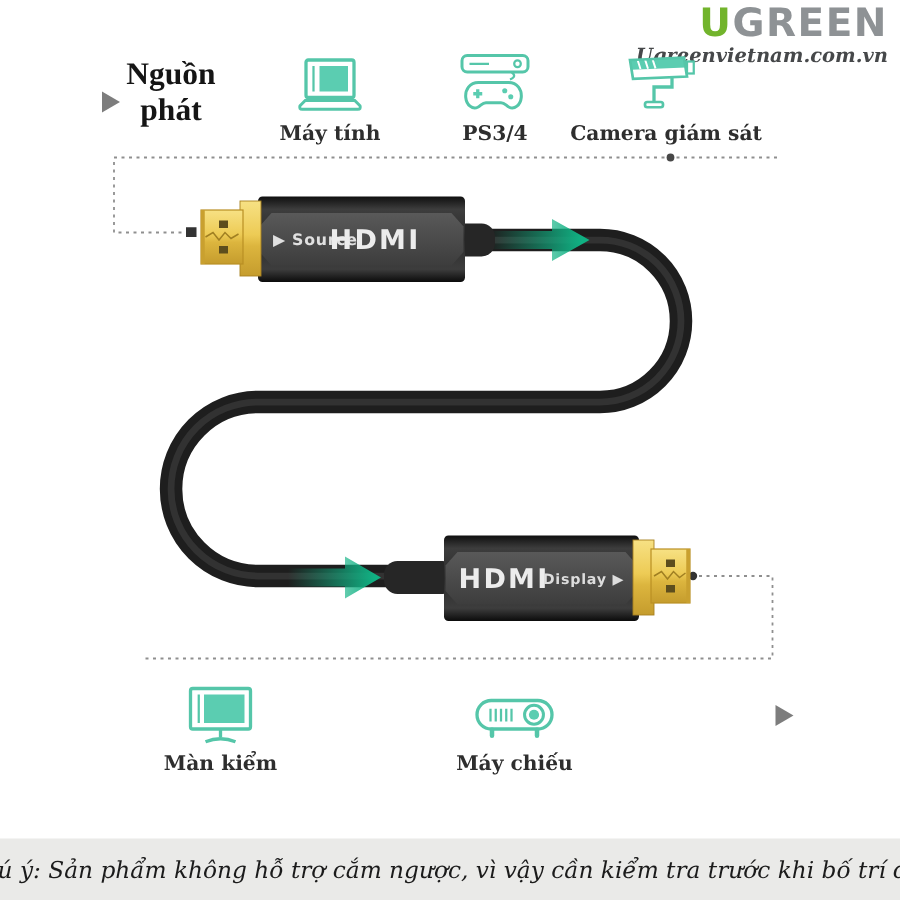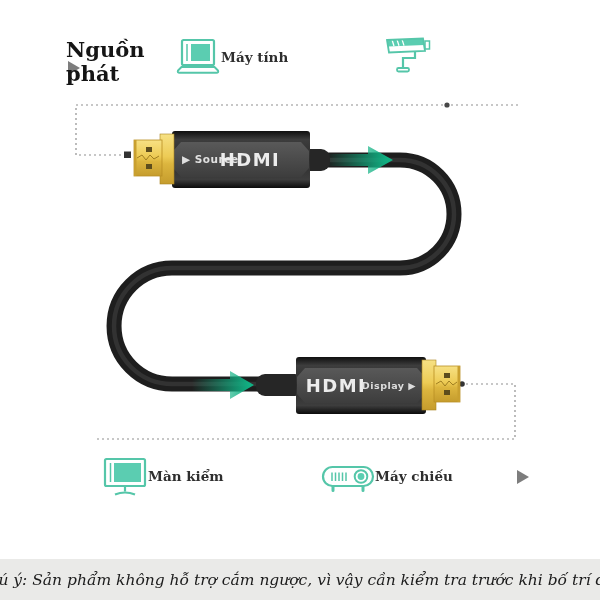--- a/index.html
+++ b/index.html
@@ -6,28 +6,28 @@
   .page{position:relative;width:600px;height:600px;background:#ffffff;overflow:hidden;
         font-family:"DejaVu Serif","Liberation Serif",serif;}
   .scene{position:absolute;left:0;top:0;z-index:1;}
   .logo{position:absolute;top:3px;right:8px;text-align:right;z-index:2;}
   .logo-text{font-family:"DejaVu Sans","Liberation Sans",sans-serif;font-weight:bold;
              font-size:26px;letter-spacing:1px;line-height:1;}
   .logo-text .u{color:#72b42c;}
   .logo-text .green{color:#8e9295;}
   .website{font-style:italic;font-weight:600;font-size:13px;color:#46484a;margin-top:1px;}
   .section-label{position:absolute;z-index:2;font-weight:bold;font-size:21px;line-height:1.12;
-                 color:#151515;text-align:left;}
+                 color:#151515;text-align:center;font-family:Liberation Serif, serif;}
   .src-label{left:66px;top:38px;width:96px;}
   .dst-label{left:422px;top:455px;width:112px;}
   .tri{position:absolute;width:0;height:0;z-index:2;
        border-left:12px solid #7d7d7d;border-top:7px solid transparent;border-bottom:7px solid transparent;}
   .tri-src{left:68px;top:61px;}
   .tri-dst{left:517px;top:470px;}
-  .device{position:absolute;z-index:2;display:flex;flex-direction:row;align-items:center;}
+  .device{position:absolute;z-index:2;display:flex;flex-direction:column;align-items:center;}
   .icon-box{display:flex;align-items:flex-end;justify-content:center;}
   .top-row .icon-box{height:46px;}
   .bot-row .icon-box{height:48px;}
   .device-label{margin-top:3px;font-size:13.5px;font-weight:600;color:#2e2e2e;white-space:nowrap;}
   .note-bar{position:absolute;left:0;bottom:0;width:600px;height:41px;background:#eaeae8;z-index:2;
             display:flex;align-items:center;justify-content:center;}
   .note-text{font-style:italic;font-size:15.5px;color:#1b1b1b;white-space:nowrap;}
   svg{display:block;}
 </style>
 </head>
@@ -104,67 +104,87 @@
       <rect x="434" y="366" width="26" height="36" fill="url(#ggold)" stroke="#b98f24" stroke-width="0.8"></rect>
       <rect x="457.5" y="366" width="2.5" height="36" fill="#c9a02f"></rect>
       <rect x="444" y="373" width="6" height="5" fill="#5d4d1d"></rect>
       <rect x="444" y="390" width="6" height="5" fill="#5d4d1d"></rect>
       <path d="M436 384 l5 -3 l4 5 l4 -5 l4 4 l4 -3" fill="none" stroke="#a07f22" stroke-width="1"></path>
       <text x="336" y="392" text-anchor="middle" font-family="DejaVu Sans, Liberation Sans, sans-serif" font-size="18" font-weight="bold" fill="#ececec" letter-spacing="1.5">HDMI</text>
       <text x="389" y="389" text-anchor="middle" font-family="DejaVu Sans, Liberation Sans, sans-serif" font-size="9.5" font-weight="600" fill="#dddddd" letter-spacing="0.5">Display ▶</text>
     </g>
   </svg>
 
+  <div class="logo">
+    <div class="logo-text"><span class="u">U</span><span class="green">GREEN</span></div>
+    <div class="website">Ugreenvietnam.com.vn</div>
+  </div>
 
   <div class="tri tri-src"></div>
   <div class="section-label src-label">Nguồn phát</div>
 
   <div class="tri tri-dst"></div>
 
   <div class="device top-row" style="left:175px;top:32px;width:90px;">
     <div class="icon-box">
       <svg width="46" height="40" viewBox="0 0 46 40">
         <rect x="7" y="2" width="32" height="25" rx="1.5" fill="none" stroke="#55c6a9" stroke-width="2.2"></rect>
         <line x1="12" y1="6" x2="12" y2="23" stroke="#55c6a9" stroke-width="1.5"></line>
         <rect x="16" y="6" width="19" height="17" fill="#5bcdb1"></rect>
         <path d="M6.5 29 H39.5 L43 32.5 Q43.8 34.8 41.5 34.8 H4.5 Q2.2 34.8 3 32.5 Z" fill="none" stroke="#55c6a9" stroke-width="2"></path>
       </svg>
     </div>
     <div class="device-label">Máy tính</div>
   </div>
 
+  <div class="device top-row" style="left:285px;top:32px;width:90px;">
+    <div class="icon-box">
+      <svg width="50" height="44" viewBox="0 0 50 44">
+        <rect x="3" y="3" width="44" height="11" rx="3.5" fill="none" stroke="#55c6a9" stroke-width="2"></rect>
+        <line x1="8" y1="8.5" x2="21" y2="8.5" stroke="#55c6a9" stroke-width="1.5"></line>
+        <circle cx="40" cy="8.5" r="2.2" fill="none" stroke="#55c6a9" stroke-width="1.5"></circle>
+        <path d="M36 14 q4 3 -1 5" fill="none" stroke="#55c6a9" stroke-width="1.5"></path>
+        <path d="M14 21 H34 C40 21 43 26 42.5 31 C42 36 38 39.2 34.5 37.5 C32.5 36.6 31.5 34.5 29 34.5 H19 C16.5 34.5 15.5 36.6 13.5 37.5 C10 39.2 6 36 5.5 31 C5 26 8 21 14 21 Z" fill="none" stroke="#55c6a9" stroke-width="2"></path>
+        <path d="M13.5 25.5 v6 M10.5 28.5 h6" stroke="#5bcdb1" stroke-width="2.2"></path>
+        <circle cx="31.5" cy="26.5" r="1.7" fill="#5bcdb1"></circle>
+        <circle cx="35.5" cy="30.5" r="1.7" fill="#5bcdb1"></circle>
+      </svg>
+    </div>
+    <div class="device-label">PS3/4</div>
+  </div>
 
   <div class="device top-row" style="left:384px;top:32px;width:120px;">
     <div class="icon-box">
       <svg width="54" height="44" viewBox="0 0 54 44">
         <polygon points="3,6 39,4.5 40,11 4,12.5" fill="#5bcdb1"></polygon>
         <path d="M8 5.8 L10 12 M13 5.6 L15 11.8 M18 5.4 L20 11.6" stroke="#ffffff" stroke-width="1.3"></path>
         <polygon points="3,6 39,4.5 41,17 5,18.5" fill="none" stroke="#55c6a9" stroke-width="1.8"></polygon>
         <rect x="41" y="7" width="4.5" height="8" fill="none" stroke="#55c6a9" stroke-width="1.5"></rect>
         <path d="M31 18 V24 H19 V34" fill="none" stroke="#55c6a9" stroke-width="2.2"></path>
         <rect x="13" y="34" width="12" height="3.5" rx="1.5" fill="none" stroke="#55c6a9" stroke-width="1.8"></rect>
       </svg>
     </div>
+    <div class="device-label">Camera giám sát</div>
   </div>
 
   <div class="device bot-row" style="left:102px;top:450px;width:90px;">
     <div class="icon-box">
       <svg width="46" height="42" viewBox="0 0 46 42">
         <rect x="3" y="3" width="40" height="27" rx="1.5" fill="none" stroke="#55c6a9" stroke-width="2.2"></rect>
         <line x1="8.5" y1="7" x2="8.5" y2="26" stroke="#55c6a9" stroke-width="1.5"></line>
         <rect x="12" y="7" width="27" height="19" fill="#5bcdb1"></rect>
         <line x1="23" y1="30" x2="23" y2="35.5" stroke="#55c6a9" stroke-width="2.2"></line>
         <path d="M13 38.5 Q23 34.5 33 38.5" fill="none" stroke="#55c6a9" stroke-width="2.2"></path>
       </svg>
     </div>
     <div class="device-label">Màn kiểm</div>
   </div>
 
 
-  <div class="device bot-row" style="left:321px;top:450px;width:90px;">
+  <div class="device bot-row" style="left:298px;top:450px;width:90px;">
     <div class="icon-box">
       <svg width="54" height="36" viewBox="0 0 54 36">
         <rect x="2" y="5" width="50" height="19" rx="9.5" fill="none" stroke="#55c6a9" stroke-width="2.2"></rect>
         <circle cx="40" cy="14.5" r="6.3" fill="none" stroke="#55c6a9" stroke-width="2"></circle>
         <circle cx="40" cy="14.5" r="3.4" fill="#5bcdb1"></circle>
         <path d="M11 10.5 V19 M14.5 10.5 V19 M18 10.5 V19 M21.5 10.5 V19 M25 10.5 V19" stroke="#55c6a9" stroke-width="1.5"></path>
         <path d="M12 24.5 v4 M42 24.5 v4" stroke="#55c6a9" stroke-width="3" stroke-linecap="round"></path>
       </svg>
     </div>
     <div class="device-label">Máy chiếu</div>

